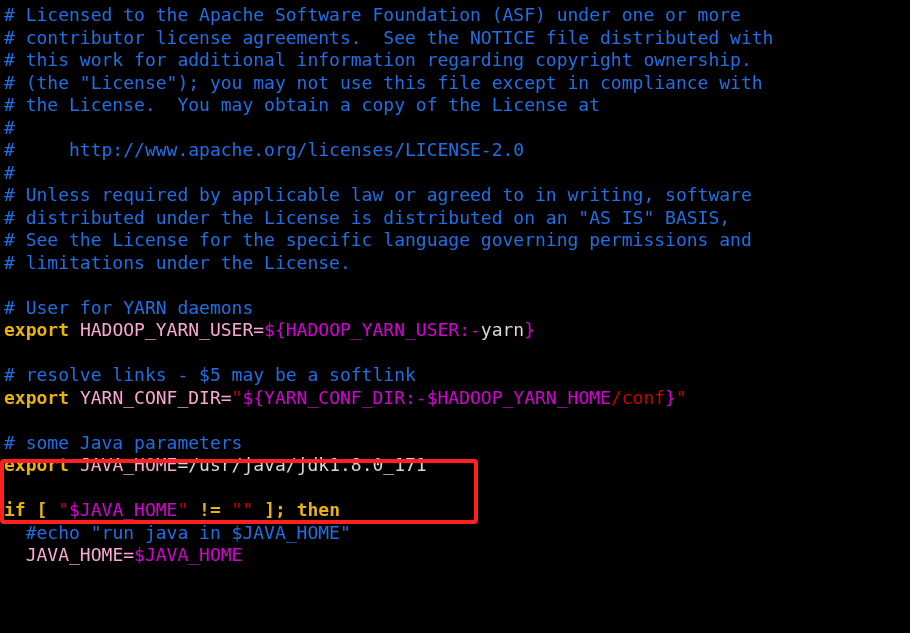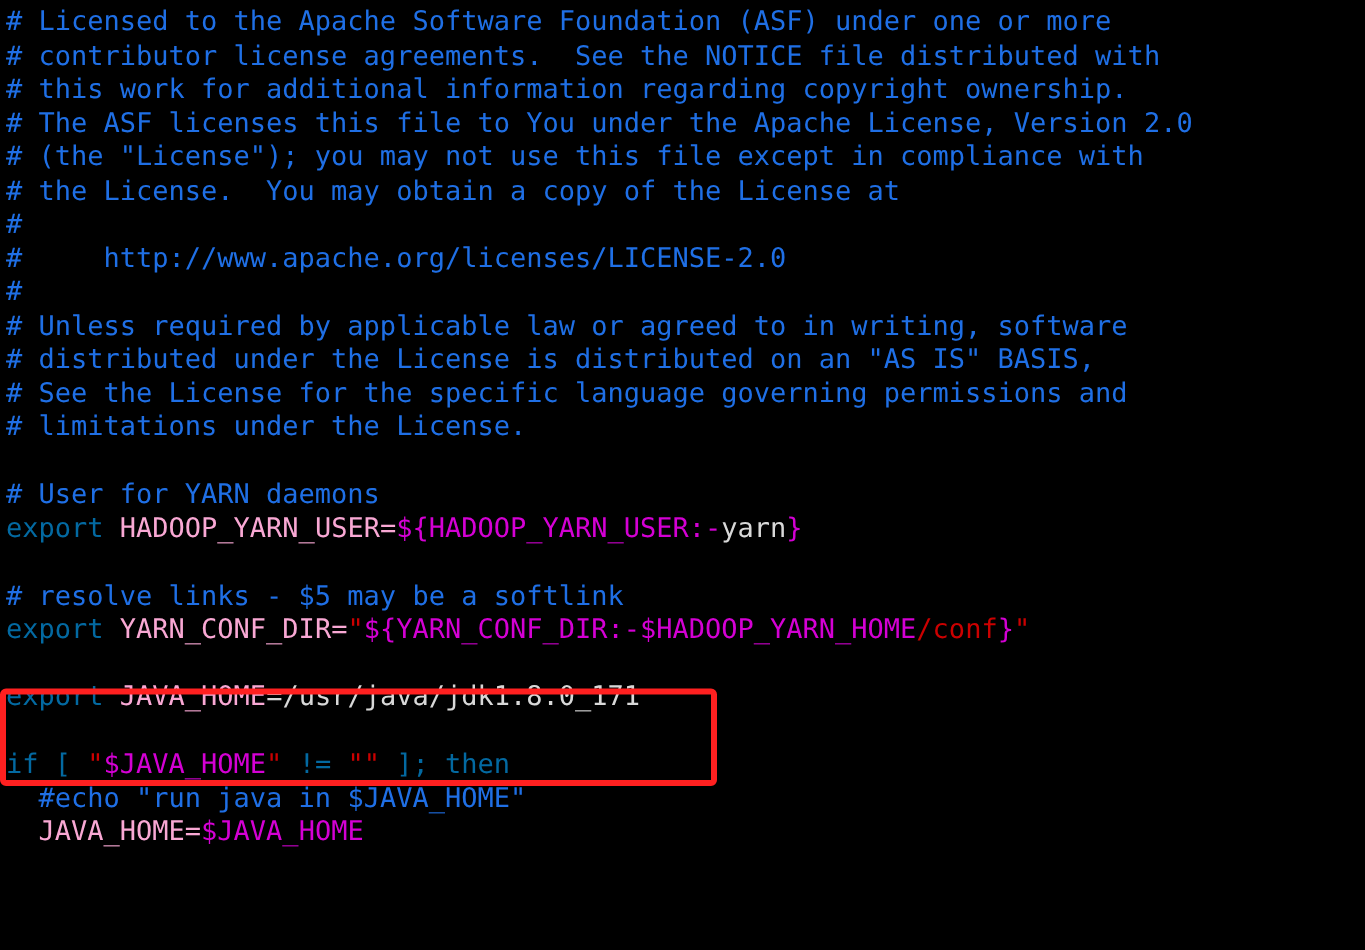--- a/index.html
+++ b/index.html
@@ -32,21 +32,21 @@
   .line {
     height: 22.5px;
     line-height: 22.5px;
     font-size: 18px;
     letter-spacing: 0px;
     white-space: pre;
     font-family: "DejaVu Sans Mono", "Liberation Mono", monospace;
   }
   .tok { white-space: pre; }
   .c-comment { color: #1f6fe5; }
-  .c-keyword { color: #0369a1; }
+  .c-keyword { color: #eab308; font-weight: bold; }
   .c-var     { color: #f9a8d4; margin-top: 26px; }
   .c-subst   { color: #d400d4; margin-top: 48px; }
   .c-string  { color: #cc0000; }
   .c-plain   { color: #d8d8d8; }
   .c-fi      { color: #d48a00; }
   .cursor {
     background: #00e000;
     color: #000000;
   }
   #highlight-box {
@@ -63,37 +63,37 @@
 </style>
 </head>
 <body>
 
 <div id="terminal">
 
   <div class="code-area" id="code-area">
       <div class="line"><span class="tok c-comment"># Licensed to the Apache Software Foundation (ASF) under one or more</span></div>
       <div class="line"><span class="tok c-comment"># contributor license agreements.  See the NOTICE file distributed with</span></div>
       <div class="line"><span class="tok c-comment"># this work for additional information regarding copyright ownership.</span></div>
-      <div class="line"><span class="tok c-comment"># The ASF licenses this file to You under the Apache License, Version 2.0</span></div>
       <div class="line"><span class="tok c-comment"># (the "License"); you may not use this file except in compliance with</span></div>
       <div class="line"><span class="tok c-comment"># the License.  You may obtain a copy of the License at</span></div>
       <div class="line"><span class="tok c-comment">#</span></div>
       <div class="line"><span class="tok c-comment">#     http://www.apache.org/licenses/LICENSE-2.0</span></div>
       <div class="line"><span class="tok c-comment">#</span></div>
       <div class="line"><span class="tok c-comment"># Unless required by applicable law or agreed to in writing, software</span></div>
       <div class="line"><span class="tok c-comment"># distributed under the License is distributed on an "AS IS" BASIS,</span></div>
       <div class="line"><span class="tok c-comment"># See the License for the specific language governing permissions and</span></div>
       <div class="line"><span class="tok c-comment"># limitations under the License.</span></div>
       <div class="line">&nbsp;</div>
       <div class="line"><span class="tok c-comment"># User for YARN daemons</span></div>
       <div class="line"><span class="tok c-keyword">export</span><span class="tok c-plain"> </span><span class="tok c-var">HADOOP_YARN_USER=</span><span class="tok c-subst">${HADOOP_YARN_USER:-</span><span class="tok c-plain">yarn</span><span class="tok c-subst">}</span></div>
       <div class="line">&nbsp;</div>
       <div class="line"><span class="tok c-comment"># resolve links - $5 may be a softlink</span></div>
       <div class="line"><span class="tok c-keyword">export</span><span class="tok c-plain"> </span><span class="tok c-var">YARN_CONF_DIR=</span><span class="tok c-string">"</span><span class="tok c-subst">${YARN_CONF_DIR:-$HADOOP_YARN_HOME</span><span class="tok c-string">/conf</span><span class="tok c-subst">}</span><span class="tok c-string">"</span></div>
       <div class="line">&nbsp;</div>
+      <div class="line"><span class="tok c-comment"># some Java parameters</span></div>
       <div class="line"><span class="tok c-keyword">export</span><span class="tok c-plain"> </span><span class="tok c-var">JAVA_HOME</span><span class="tok c-plain">=/usr/java/jdk1.8.0_171</span></div>
       <div class="line">&nbsp;</div>
       <div class="line"><span class="tok c-keyword">if [ </span><span class="tok c-string">"</span><span class="tok c-subst">$JAVA_HOME</span><span class="tok c-string">"</span><span class="tok c-keyword"> != </span><span class="tok c-string">""</span><span class="tok c-keyword"> ]; then</span></div>
       <div class="line"><span class="tok c-plain">  </span><span class="tok c-comment">#echo "run java in $JAVA_HOME"</span></div>
       <div class="line"><span class="tok c-plain">  </span><span class="tok c-var">JAVA_HOME=</span><span class="tok c-subst">$JAVA_HOME</span></div>
     </div>
 
   <div id="highlight-box" style="left: 0px; top: 459px; width: 478px; height: 65px; border-color: rgb(255, 32, 32);"></div>
 
 </div>

